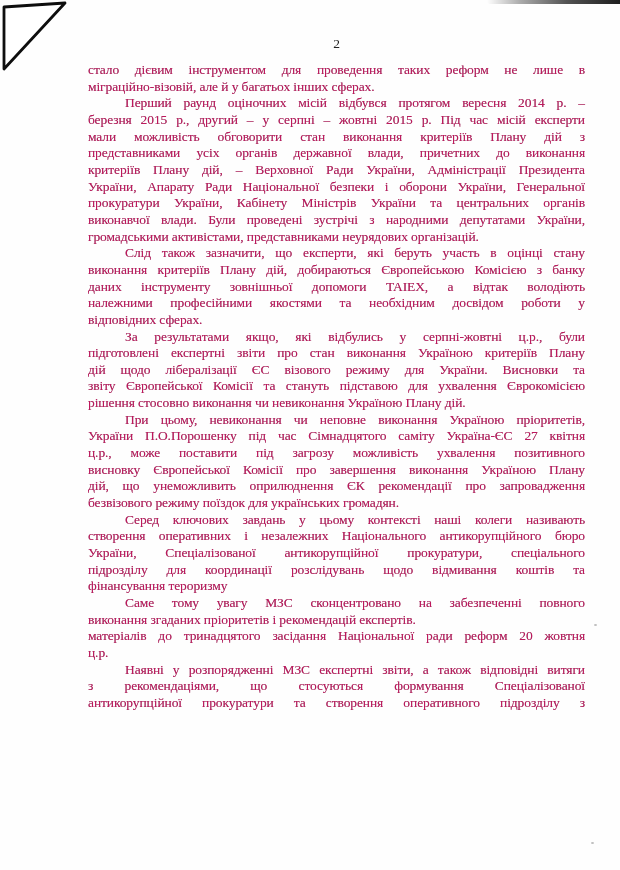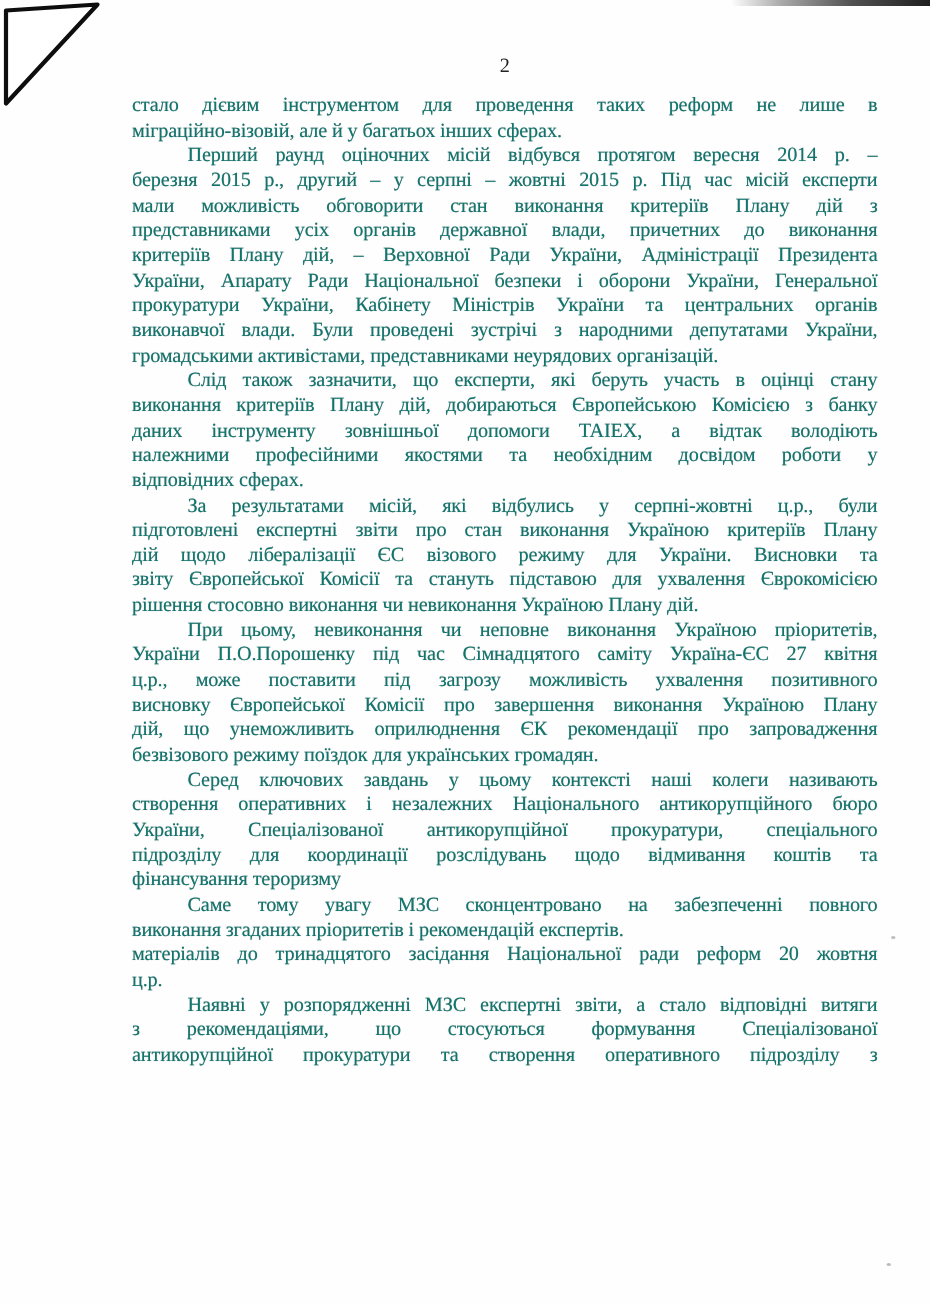--- a/index.html
+++ b/index.html
@@ -63,21 +63,21 @@
     text-align: center;
     font-size: 13.5px;
     line-height: 16px;
     margin-bottom: 10px;
     color: #222;
   }
   .body-text {
     font-size: 13.5px;
     letter-spacing: -0.1px;
     line-height: 16.65px;
-    color: #0f766e;
+    color: #be185d;
     text-shadow: 0 0 0.6px rgba(40,40,40,0.45);
   }
   .paragraph { margin: 0; }
   .line {
     text-align: justify;
     text-align-last: justify;
   }
   .line.lastline {
     text-align-last: left;
   }
@@ -125,21 +125,21 @@
           <div class="line lastline">громадськими активістами, представниками неурядових організацій.</div>
         </div>
         <div class="paragraph">
           <div class="line indent">Слід також зазначити, що експерти, які беруть участь в оцінці стану</div>
           <div class="line">виконання критеріїв Плану дій, добираються Європейською Комісією з банку</div>
           <div class="line">даних інструменту зовнішньої допомоги TAIEX, а відтак володіють</div>
           <div class="line">належними професійними якостями та необхідним досвідом роботи у</div>
           <div class="line lastline">відповідних сферах.</div>
         </div>
         <div class="paragraph">
-          <div class="line indent">За результатами місій, які відбулись у серпні-жовтні ц.р., були</div>
+          <div class="line indent">За результатами якщо, які відбулись у серпні-жовтні ц.р., були</div>
           <div class="line">підготовлені експертні звіти про стан виконання Україною критеріїв Плану</div>
           <div class="line">дій щодо лібералізації ЄС візового режиму для України. Висновки та</div>
           <div class="line">звіту Європейської Комісії та стануть підставою для ухвалення Єврокомісією</div>
           <div class="line lastline">рішення стосовно виконання чи невиконання Україною Плану дій.</div>
         </div>
         <div class="paragraph">
           <div class="line indent">При цьому, невиконання чи неповне виконання Україною пріоритетів,</div>
           <div class="line">України П.О.Порошенку під час Сімнадцятого саміту Україна-ЄС 27 квітня</div>
           <div class="line">ц.р., може поставити під загрозу можливість ухвалення позитивного</div>
           <div class="line">висновку Європейської Комісії про завершення виконання Україною Плану</div>
@@ -155,20 +155,20 @@
         </div>
         <div class="paragraph">
           <div class="line indent">Саме тому увагу МЗС сконцентровано на забезпеченні повного</div>
           <div class="line lastline">виконання згаданих пріоритетів і рекомендацій експертів.</div>
         </div>
         <div class="paragraph">
           <div class="line">матеріалів до тринадцятого засідання Національної ради реформ 20 жовтня</div>
           <div class="line lastline">ц.р.</div>
         </div>
         <div class="paragraph">
-          <div class="line indent">Наявні у розпорядженні МЗС експертні звіти, а стало відповідні витяги</div>
+          <div class="line indent">Наявні у розпорядженні МЗС експертні звіти, а також відповідні витяги</div>
           <div class="line">з рекомендаціями, що стосуються формування Спеціалізованої</div>
           <div class="line">антикорупційної прокуратури та створення оперативного підрозділу з</div>
         </div>
       </div>
   </div>
 
 </div>
 
 </body></html>

